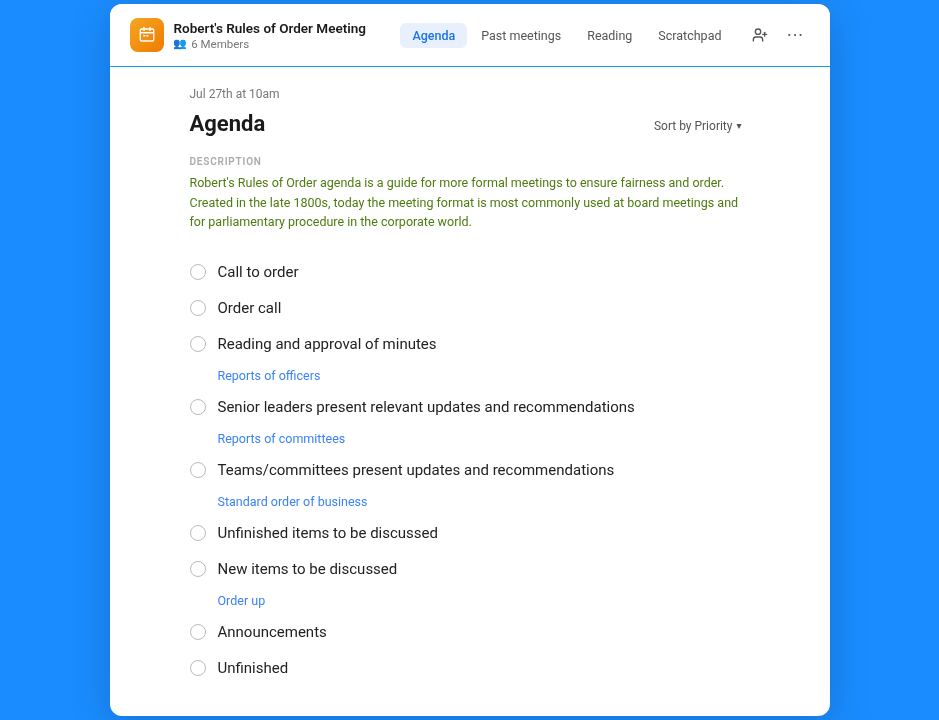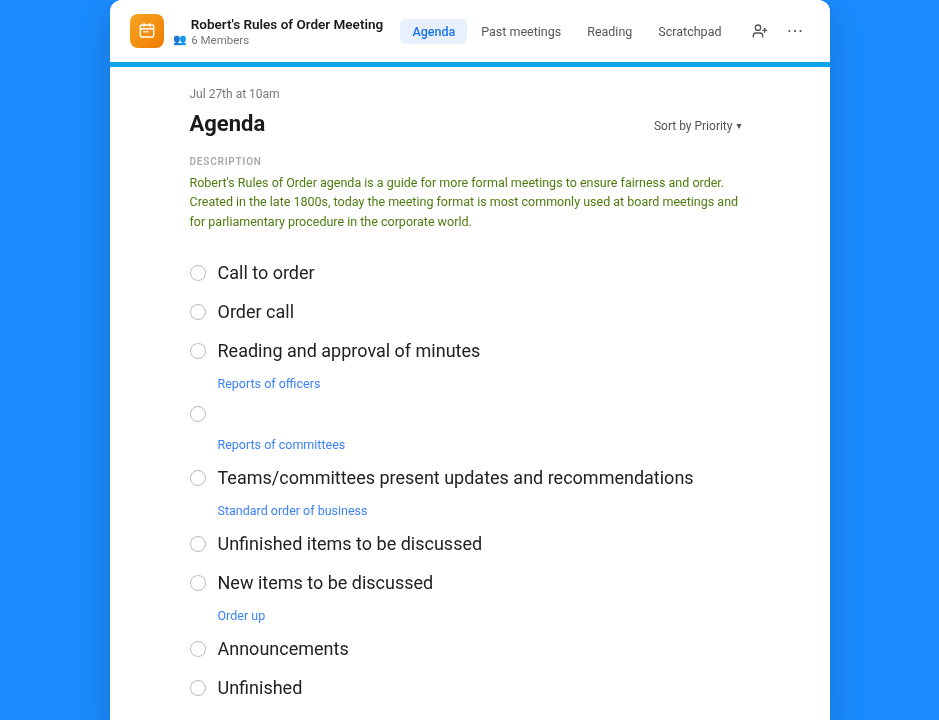--- a/index.html
+++ b/index.html
@@ -16,23 +16,22 @@
       border-radius: 12px;
       width: 720px;
       min-height: 620px;
       box-shadow: 0 8px 40px rgba(0,0,0,0.18);
       overflow: hidden;
     }
     .header {
       display: flex;
       align-items: center;
       padding: 14px 20px;
-      border-bottom: 5px solid #0ea5e9;
+      border-bottom: 1px solid #0ea5e9;
       background: #fff;
-      text-align: center;
     }
     .app-icon {
       width: 34px;
       height: 34px;
       background: linear-gradient(135deg, #f5a623, #f07b00);
       border-radius: 8px;
       display: flex;
       align-items: center;
       justify-content: center;
       flex-shrink: 0;
@@ -150,21 +149,21 @@
     }
     .agenda-item .checkbox {
       width: 16px;
       height: 16px;
       border: 1.5px solid #bbb;
       border-radius: 50%;
       flex-shrink: 0;
       cursor: pointer;
     }
     .agenda-item .item-text {
-      font-size: 18px;
+      font-size: 15px;
       color: #222;
     }
     .section-label {
       font-size: 12.5px;
       color: #3b82f6;
       font-weight: 400;
       padding: 6px 0 6px 28px;
       cursor: pointer;
     }
   </style>
@@ -233,20 +232,21 @@
           <div class="checkbox"></div>
           <span class="item-text">Order call</span>
         </div>
         <div class="agenda-item">
           <div class="checkbox"></div>
           <span class="item-text">Reading and approval of minutes</span>
         </div>
         <div class="section-label">Reports of officers</div>
         <div class="agenda-item">
           <div class="checkbox"></div>
+          <span class="item-text">Senior leaders present relevant updates and recommendations</span>
         </div>
         <div class="section-label">Reports of committees</div>
         <div class="agenda-item">
           <div class="checkbox"></div>
           <span class="item-text">Teams/committees present updates and recommendations</span>
         </div>
         <div class="section-label">Standard order of business</div>
         <div class="agenda-item">
           <div class="checkbox"></div>
           <span class="item-text">Unfinished items to be discussed</span>

